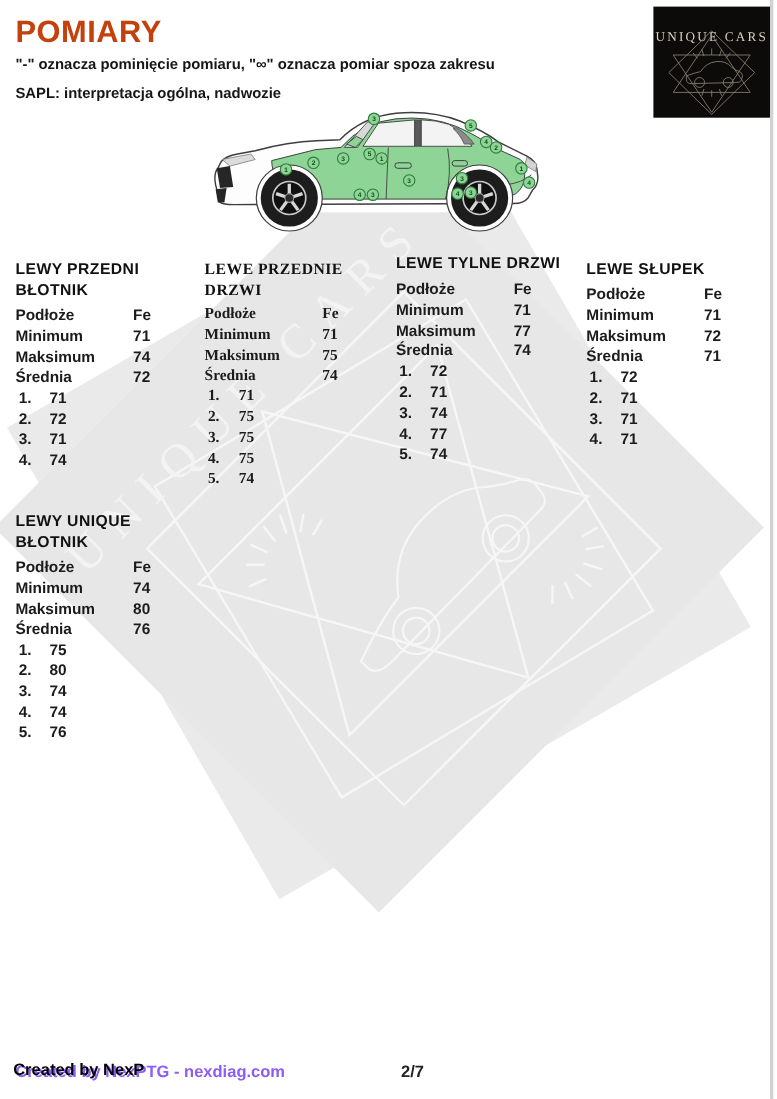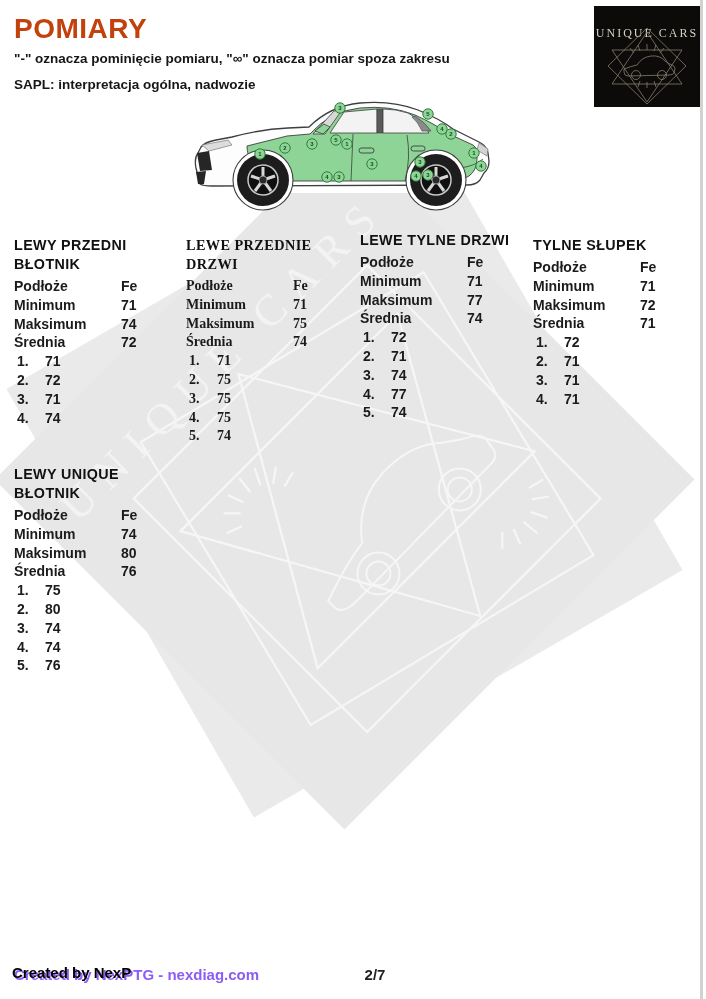--- a/index.html
+++ b/index.html
@@ -337,21 +337,21 @@
           <span class="idx">4.</span>
           <span class="val">77</span>
         </div>
         <div class="num-row">
           <span class="idx">5.</span>
           <span class="val">74</span>
         </div>
       </div>
   </section>
   <section class="panel p3">
-    <h3>TYLNE SŁUPEK</h3>
+    <h3>LEWE SŁUPEK</h3>
     <div class="stats">
         <div class="stat-row">
           <span class="lbl">Podłoże</span>
           <span class="val">Fe</span>
         </div>
         <div class="stat-row">
           <span class="lbl">Minimum</span>
           <span class="val">71</span>
         </div>
         <div class="stat-row">

